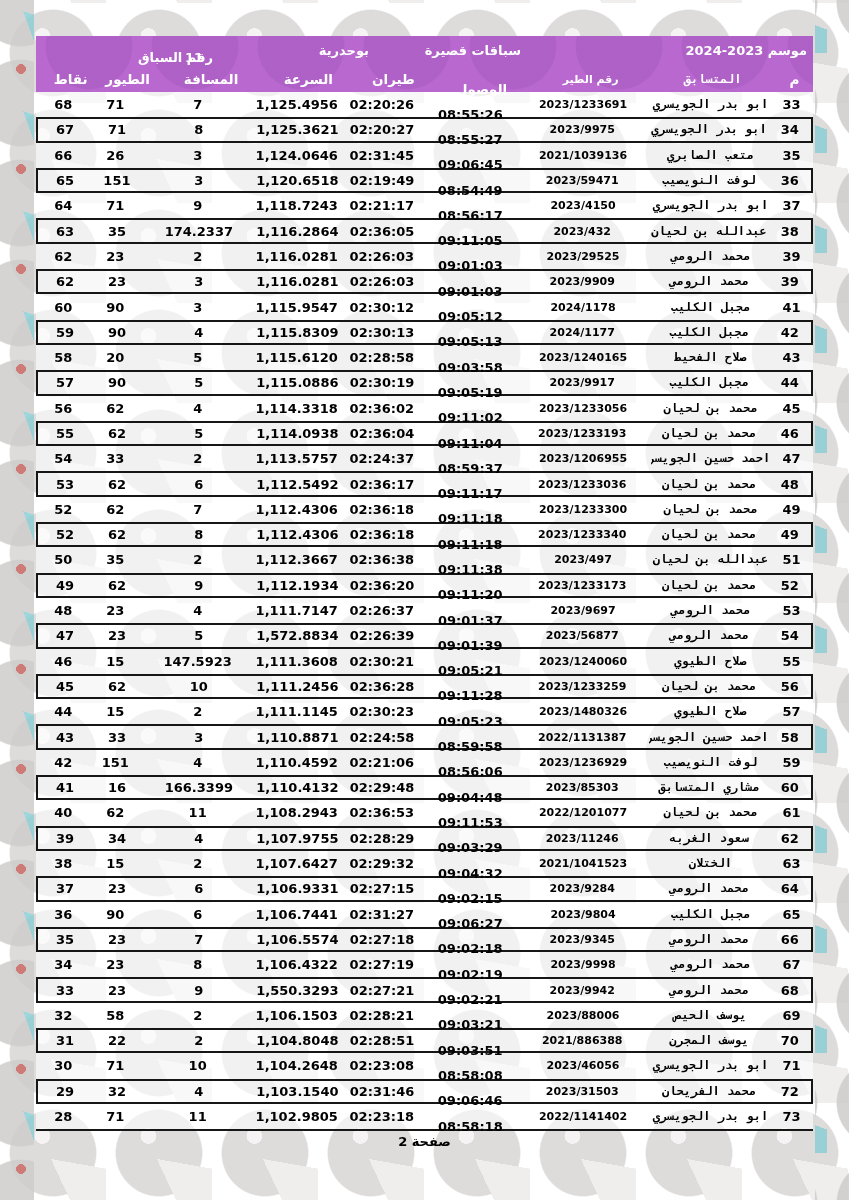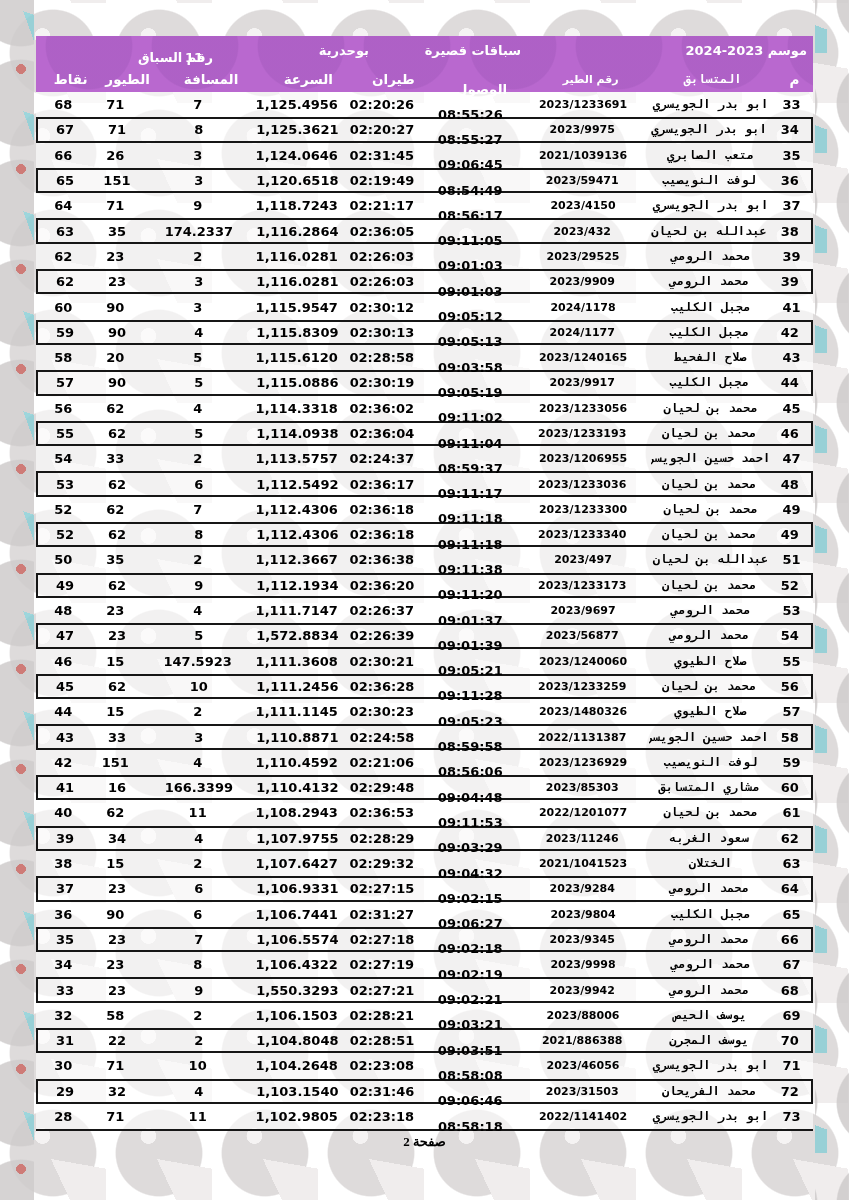--- a/index.html
+++ b/index.html
@@ -70,21 +70,21 @@
     color:#000;font-weight:bold;font-size:13px;
   }
   .row.boxed{border:2px solid #161616;}
   .row .cell{text-align:center;overflow:hidden;white-space:nowrap;}
   .cell.c-name{font-size:12px;}
   .cell.c-ring,.cell.c-spd,.cell.c-arr,.cell.c-fly,.cell.c-dist,.cell.c-birds,.cell.c-pts,.cell.c-m{direction:ltr;}
   .cell.c-ring{font-size:11px;}
 
   .page-footer{
     position:absolute;top:1134px;left:0;width:849px;z-index:2;
-    text-align:center;font-size:13px;font-weight:bold;color:#000;direction:rtl;font-family:Liberation Serif, serif;
+    text-align:center;font-size:13px;font-weight:bold;color:#000;direction:rtl;
   }
 </style>
 </head>
 <body>
 
 <div class="watermark"></div>
 <div class="watermark-edge left"></div>
 <div class="watermark-edge right"></div>
 
 <div class="sheet">

